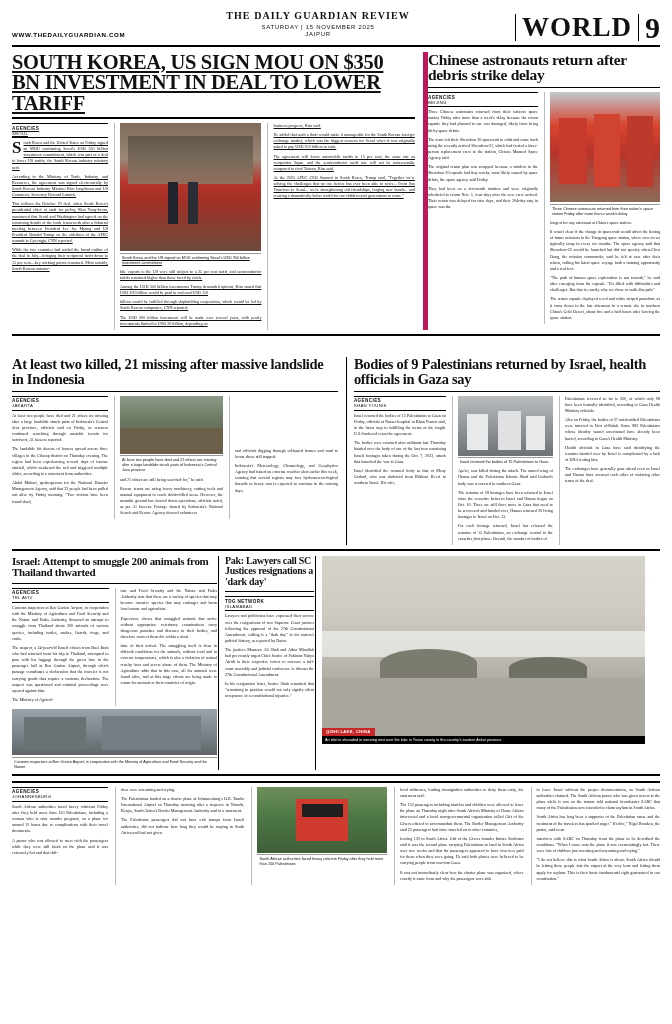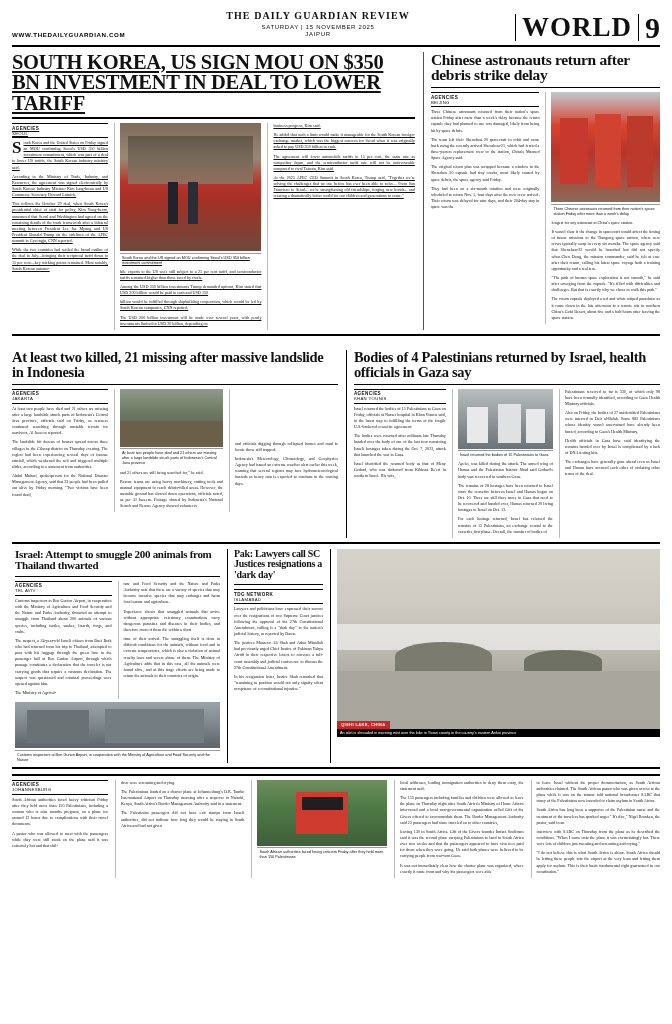--- a/index.html
+++ b/index.html
@@ -89,35 +89,35 @@
   }
   .capbar {
     background: #000; color: #fff;
     font-family: "Liberation Sans", sans-serif;
     font-size: 3.8px; padding: 2px 3px; line-height: 1.2;
   }
 
   
   .sec1 { display: flex; gap: 8px; margin-top: 5px; }
   .sec1-left { width: 408px; text-decoration: underline; }
-  .sec1-right { width: 240px; border-left: 1px solid #be185d; padding-left: 7px;}
+  .sec1-right { width: 240px; border-left: 5px solid #be185d; }
   .h1-big { font-size: 20.5px; }
   .h1-right { font-size: 15.5px; line-height: 1.02; }
   .cols3 { display: flex; gap: 6px; margin-top: 4px; }
   .c { flex: 1; }
   .col-sep { border-left: .5px solid #bbb; padding-left: 5px; }
 
   
-  .sec2 { display: flex; gap: 8px; margin-top: 14px; }
+  .sec2 { display: flex; gap: 8px; margin-top: 21px; }
   .sec2-left { width: 330px; }
   .sec2-right { width: 318px; border-left: 1px solid #000; padding-left: 7px; }
   .h2 { font-size: 14.5px; line-height: 1.03; }
 
   
-  .sec3 { display: flex; gap: 7px; margin-top: 5px; justify-content: flex-end; }
+  .sec3 { display: flex; gap: 1px; margin-top: 5px; }
   .sec3-a { width: 205px; }
   .sec3-b { width: 96px; border-left: 1px solid #000; padding-left: 6px;}
   .sec3-c { width: 330px; border-left: 1px solid #000; padding-left: 6px;}
   .h3 { font-size: 11px; line-height: 1.05; }
   .h3s { font-size: 10px; line-height: 1.05; }
 
   
   .sec4 { margin-top: 5px; }
   .h4 { font-size: 19px; line-height: 1.02; }
   .sec4-cols { display: flex; gap: 7px; margin-top: 4px; }
@@ -250,21 +250,21 @@
         <div style="flex:1;border-left:.5px solid #bbb;padding-left:5px;">
           <div class="body" style="margin-top:52px;">
             <p>and officials digging through collapsed homes and mud to locate those still trapped.</p>
             <p>Indonesia's Meteorology, Climatology, and Geophysics Agency had issued an extreme weather alert earlier this week, warning that several regions may face hydrometeorological hazards as heavy rain is expected to continue in the coming days.</p>
           </div>
         </div>
       </div>
     </div>
 
     <div class="sec2-right">
-      <div class="hl-main h2">Bodies of 4 Palestinians returned by Israel, health officials in Gaza say</div>
+      <div class="hl-main h2">Bodies of 9 Palestinians returned by Israel, health officials in Gaza say</div>
       <div class="rule"></div>
       <div style="display:flex;gap:6px;">
         <div style="width:92px;flex:0 0 92px;">
           <div class="agency">
             <span>AGENCIES</span>
             <span class="loc">KHAN YOUNIS</span>
           </div>
           <div class="body">
             <p>Israel returned the bodies of 15 Palestinians to Gaza on Friday, officials at Nasser hospital in Khan Younis said, in the latest step to fulfilling the terms of the fragile U.S.-brokered ceasefire agreement.</p>
             <p>The bodies were returned after militants late Thursday handed over the body of one of the last four remaining Israeli hostages taken during the Oct. 7, 2023, attack that launched the war in Gaza.</p>

